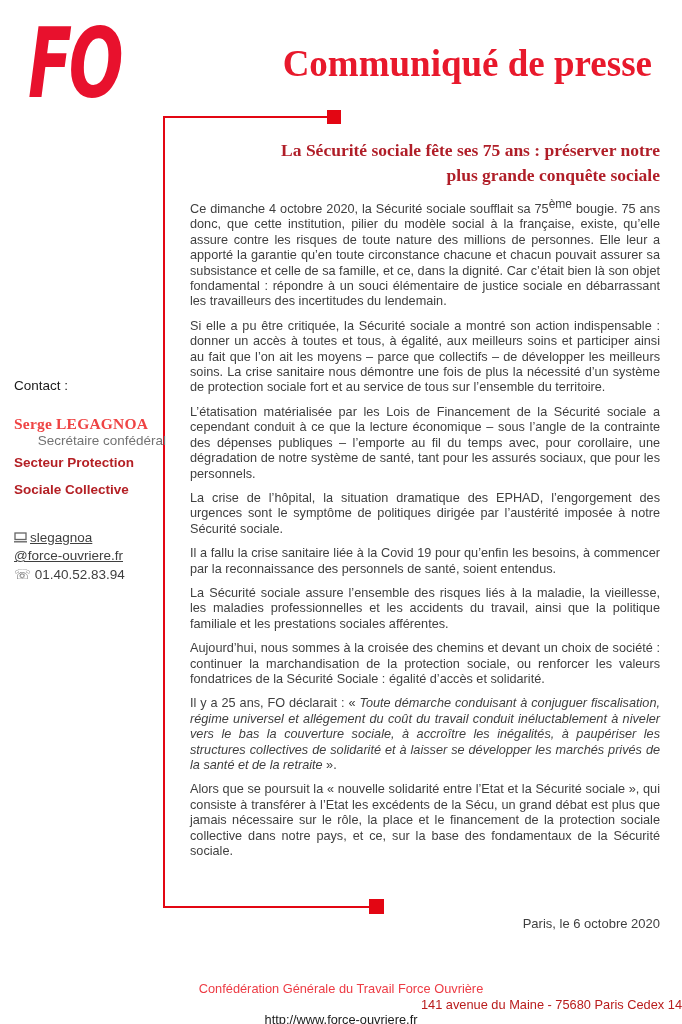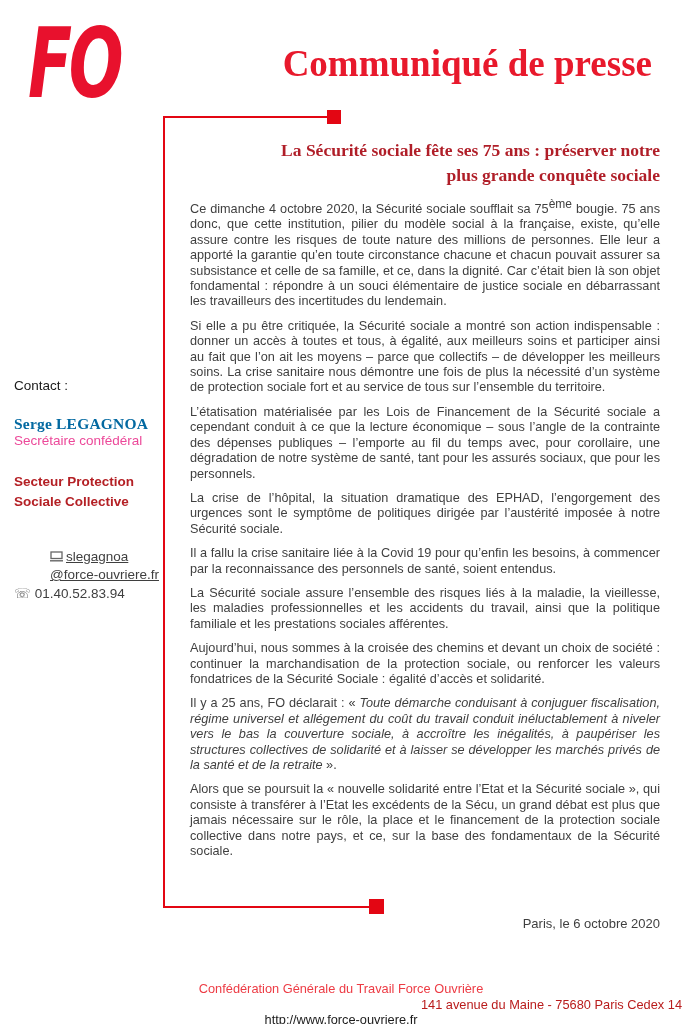--- a/index.html
+++ b/index.html
@@ -51,25 +51,25 @@
   .content em{font-style:italic;}
   .dateline{
     position:absolute;top:916px;left:190px;width:470px;
     text-align:right;font-size:13px;color:#3f3f3f;
   }
   
   .sidebar{position:absolute;left:14px;top:366px;width:152px;font-size:13.5px;}
   .contact-label{color:#1a1a1a;margin-bottom:22px;margin-top:12px;}
   .contact-name{
     font-family:"Liberation Serif", serif;font-weight:bold;
-    font-size:15.5px;color:#0369a1;letter-spacing:0.2px;
+    font-size:15.5px;color:#ef4444;letter-spacing:0.2px;
   }
-  .contact-role{color:#ec4899;margin-bottom:24px;}
-  .contact-dept{font-weight:bold;color:#b42025;line-height:20px;margin-bottom:36px;}
-  .contact-email{color:#3f3f3f;line-height:18px;margin-left:36px;}
+  .contact-role{color:#737373;margin-bottom:1px;text-align:right;}
+  .contact-dept{font-weight:bold;color:#b42025;line-height:27px;margin-bottom:26px;}
+  .contact-email{color:#3f3f3f;line-height:18px;}
   .contact-email .link{text-decoration:underline;color:#3f3f3f;}
   .contact-phone{color:#3f3f3f;margin-top:1px;}
   .icon{display:inline-block;font-family:"DejaVu Sans", sans-serif;color:#666;}
   .email-icon-svg{vertical-align:-1px;margin-right:3px;}
   
   .footer{
     position:absolute;top:981px;left:0;width:100%;
     text-align:center;font-size:12.8px;line-height:15.5px;
   }
   .footer-org{color:#ed3b44;}

